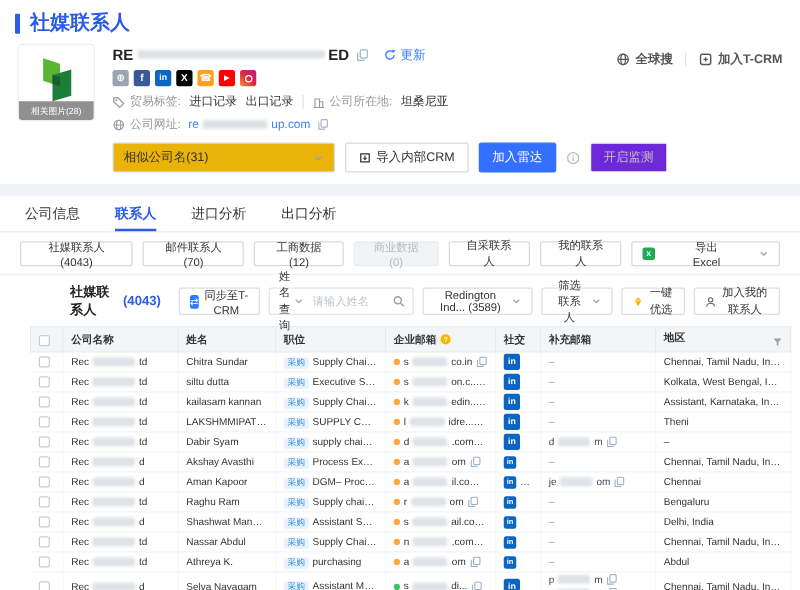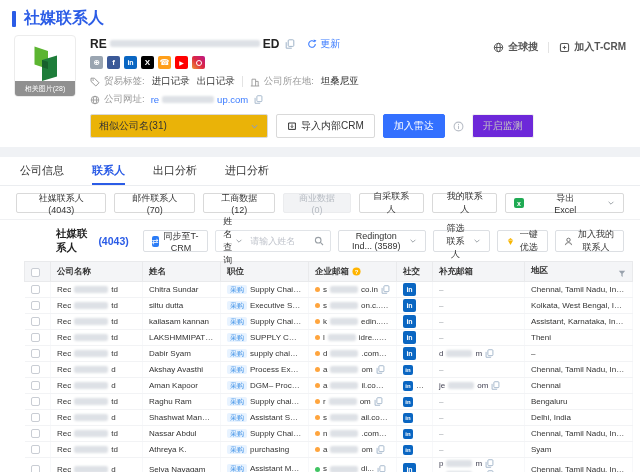--- a/index.html
+++ b/index.html
@@ -281,22 +281,22 @@
         <span>加入T-CRM</span>
       </span>
     </div>
   </div>
 
   <div class="gray-strip"></div>
 
   <div class="tabs" id="tabs">
       <div class="tab">公司信息</div>
       <div class="tab active">联系人</div>
+      <div class="tab">进口分析</div>
       <div class="tab">出口分析</div>
-      <div class="tab">进口分析</div>
     </div>
 
   <div class="subtabs">
     <span id="subtab-list" style="display:contents"><button class="subtab">社媒联系人(4043)</button><button class="subtab">邮件联系人(70)</button><button class="subtab">工商数据(12)</button><button class="subtab disabled">商业数据(0)</button><button class="subtab">自采联系人</button><button class="subtab">我的联系人</button></span>
     <button class="export-btn">
       <span class="xls-ic">x</span>
       <span>导出 Excel</span>
       <svg class="ic caret-ic" width="8" height="8">
           <use href="#i-caret"></use>
         </svg>
@@ -508,21 +508,21 @@
         <tr>
           <td><span class="cb"></span></td>
           <td>Rec<span class="redact w-co"></span>td</td>
           <td>Athreya K.</td>
           <td><span class="tag">采购</span>purchasing</td>
           <td><span class="dot orange"></span>a<span class="redact w-em"></span>om<svg class="ic ic-copy" width="9" height="9">
               <use href="#i-copy"></use>
             </svg></td>
           <td><span class="rs sm">in</span></td>
           <td><span class="dash">–</span></td>
-          <td>Syam</td>
+          <td>Abdul</td>
         </tr>
         <tr>
           <td><span class="cb"></span></td>
           <td>Rec<span class="redact w-co"></span>d</td>
           <td>Selva Nayagam</td>
           <td><span class="tag">采购</span>Assistant Manager</td>
           <td><span class="dot green"></span>s<span class="redact w-em"></span>di...<svg class="ic ic-copy" width="9" height="9">
               <use href="#i-copy"></use>
             </svg></td>
           <td><span class="rs">in</span></td>

